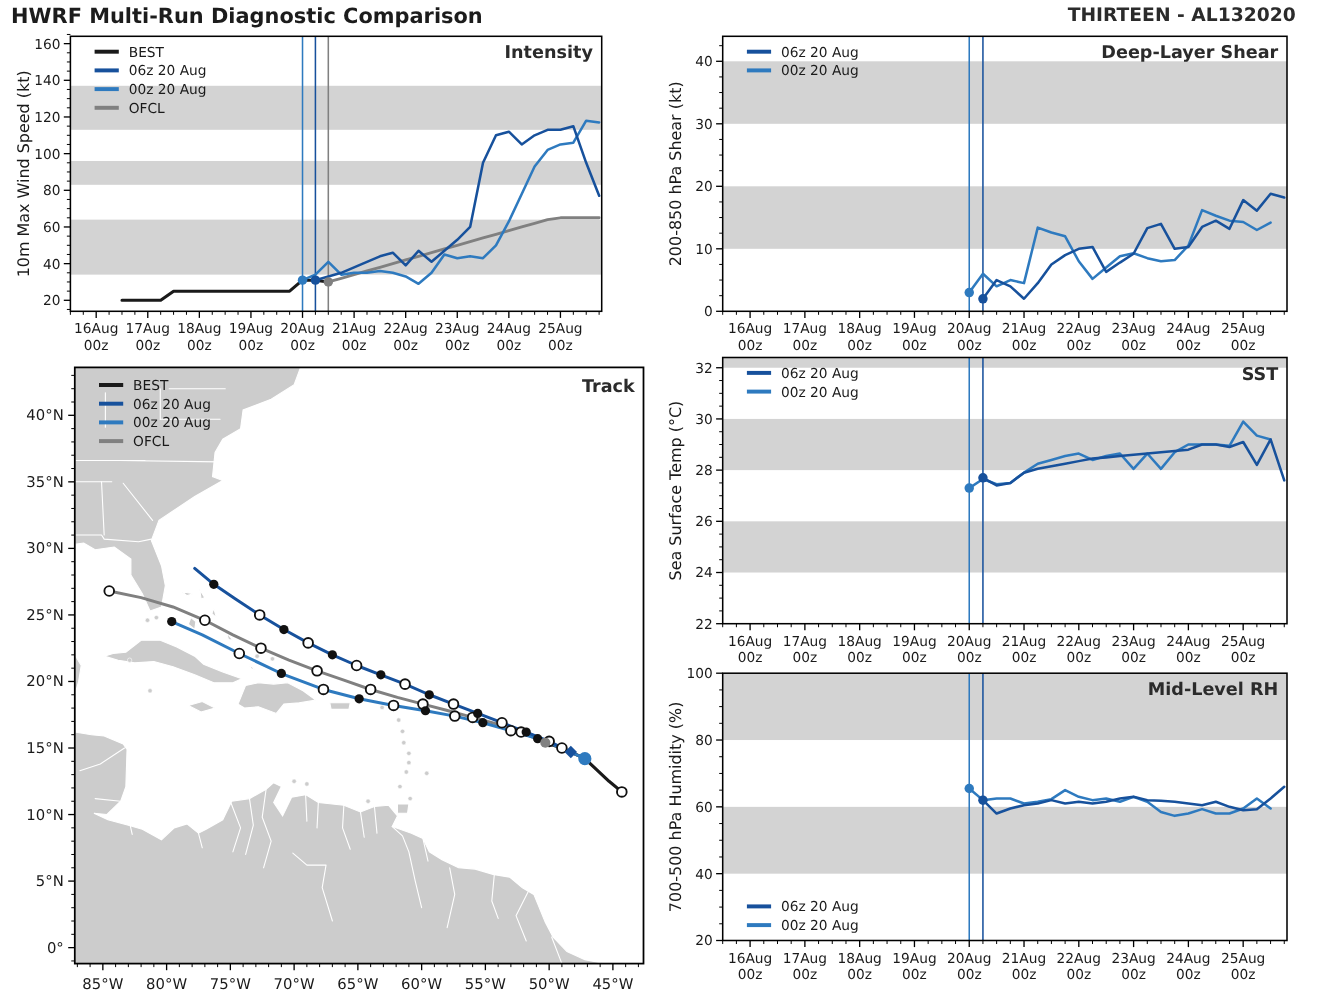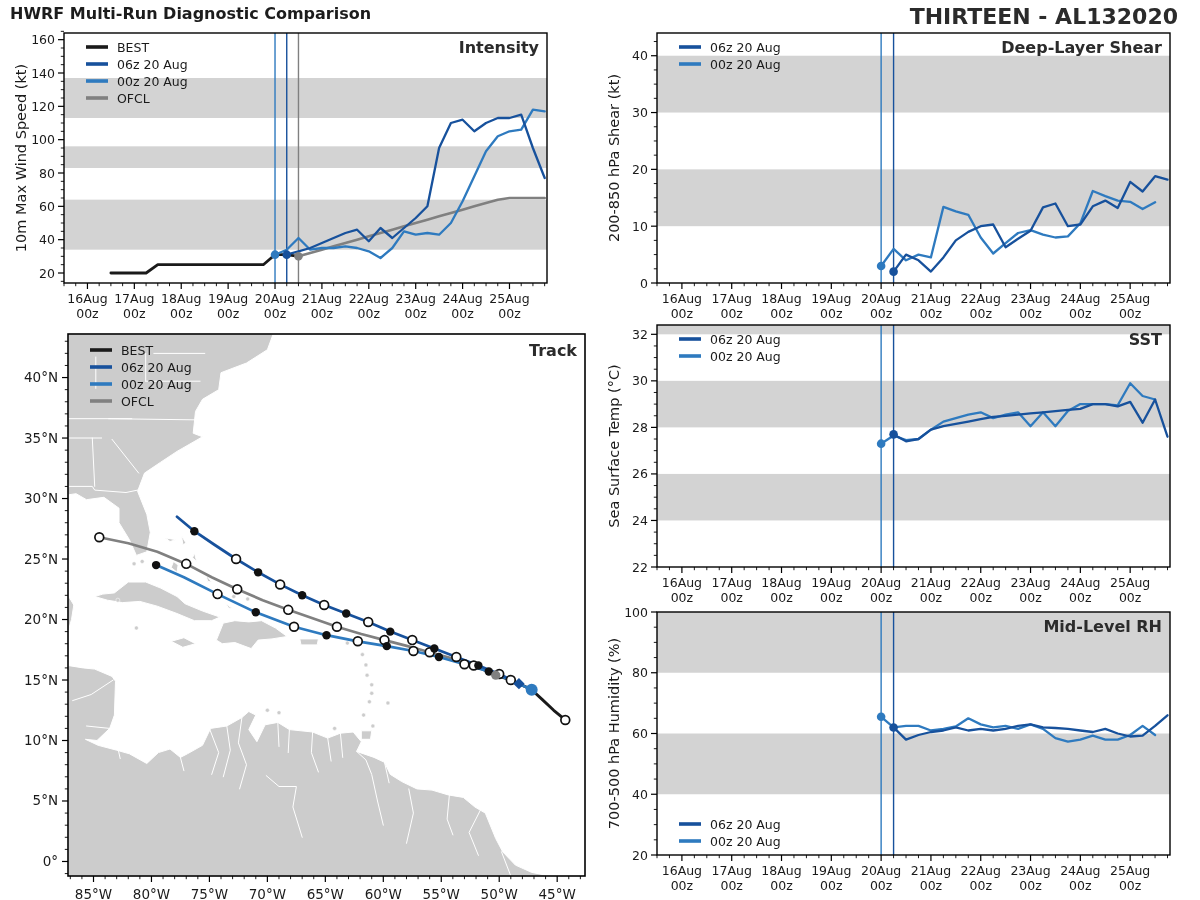--- a/index.html
+++ b/index.html
@@ -1,19 +1,19 @@
 <!DOCTYPE html>
 <html><head>
 <meta charset="utf-8">
 <style>
   html,body{margin:0;padding:0;background:#ffffff;}
   .page{position:relative;width:1200px;height:900px;background:#fff;overflow:hidden;
         font-family:"DejaVu Sans","Liberation Sans",sans-serif;}
-  .title-left{position:absolute;left:10px;top:4px;font-size:16px;font-weight:bold;color:#1c1c1c;}
-  .title-right{position:absolute;right:22px;top:4px;font-size:22px;font-weight:bold;color:#2b2b2b;text-align:center;}
+  .title-left{position:absolute;left:10px;top:4px;font-size:19px;font-weight:bold;color:#1c1c1c;}
+  .title-right{position:absolute;right:22px;top:4px;font-size:17px;font-weight:bold;color:#2b2b2b;text-align:center;}
   svg{position:absolute;left:0;top:0;}
   .logo-wrap{position:absolute;left:4px;top:850px;width:190px;height:50px;}
 </style>
 </head>
 <body>
 
 <div class="page">
   <div class="title-left">HWRF Multi-Run Diagnostic Comparison</div>
   <div class="title-right">THIRTEEN - AL132020</div>
   <svg id="fig" width="1200" height="900">

